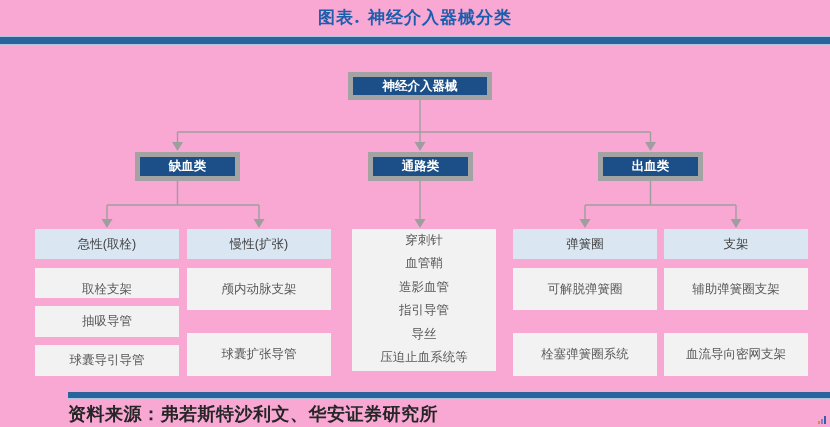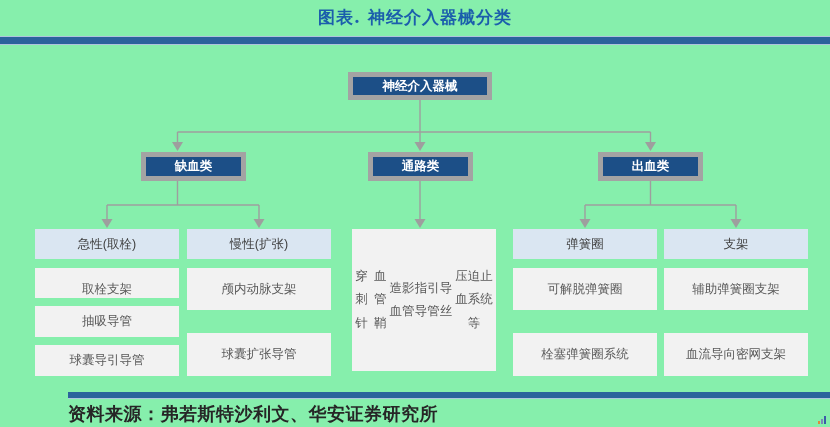--- a/index.html
+++ b/index.html
@@ -1,33 +1,33 @@
 <!DOCTYPE html>
 <html><head>
 <meta charset="utf-8">
 <style>
   html,body{margin:0;padding:0;background:#fff;}
-  .page{position:relative;width:830px;height:427px;background:#86efac;overflow:hidden;
+  .page{position:relative;width:830px;height:427px;background:#f9a8d4;overflow:hidden;
         font-family:"Liberation Sans",sans-serif;}
   .title{position:absolute;top:6px;left:0;width:100%;text-align:center;
          font-family:"DejaVu Serif","Liberation Serif",serif;
          font-weight:bold;font-size:17px;letter-spacing:1px;color:#1B5EAC;}
   .top-rule{position:absolute;top:36px;left:0;width:830px;height:7px;background:#2B639C;
             border-top:1px solid #AFC4DD;border-bottom:1px solid #AFC4DD;}
   .node{position:absolute;display:flex;align-items:center;justify-content:center;
         font-size:12.5px;box-sizing:border-box;text-align:center;}
   .dark{background:#1C4F87;color:#FFFFFF;border:5px solid #a3a3a3;font-weight:bold;}
   .lightblue{background:#DAE6F2;color:#3F3F3F;}
   .gray{background:#F2F2F2;color:#595959;}
   .root{left:348px;top:72px;width:144px;height:28px;}
   .l2{top:152px;width:105px;height:29px;}
-  .l2-a{left:141px;} .l2-b{left:368px;text-align:center;} .l2-c{left:598px;}
+  .l2-a{left:135px;} .l2-b{left:368px;text-align:center;} .l2-c{left:598px;}
   .l3{top:229px;width:144px;height:30px;}
   .col1{left:35px;} .col2{left:187px;} .col3{left:513px;} .col4{left:664px;}
-  .mid-box{left:352px;top:229px;width:144px;height:142px;flex-direction:row;
+  .mid-box{left:352px;top:229px;width:144px;height:142px;flex-direction:column;
            justify-content:flex-start;line-height:23.4px;}
   .leaf-s{width:144px;height:30px;}
   .leaf-t{width:144px;height:42px;}
   .connectors{position:absolute;left:0;top:0;width:830px;height:427px;pointer-events:none;}
   .bottom-rule{position:absolute;left:68px;top:392px;width:762px;height:6px;background:#2B639C;
                border-bottom:1px solid #AFC4DD;}
   .source{position:absolute;left:68px;top:402px;font-family:Liberation Sans, sans-serif;
           font-weight:600;font-size:18px;color:#262626;letter-spacing:0.5px;text-align:center;}
   .corner-mark{position:absolute;left:818px;top:415px;width:10px;height:9px;
                display:flex;align-items:flex-end;gap:1px;}

